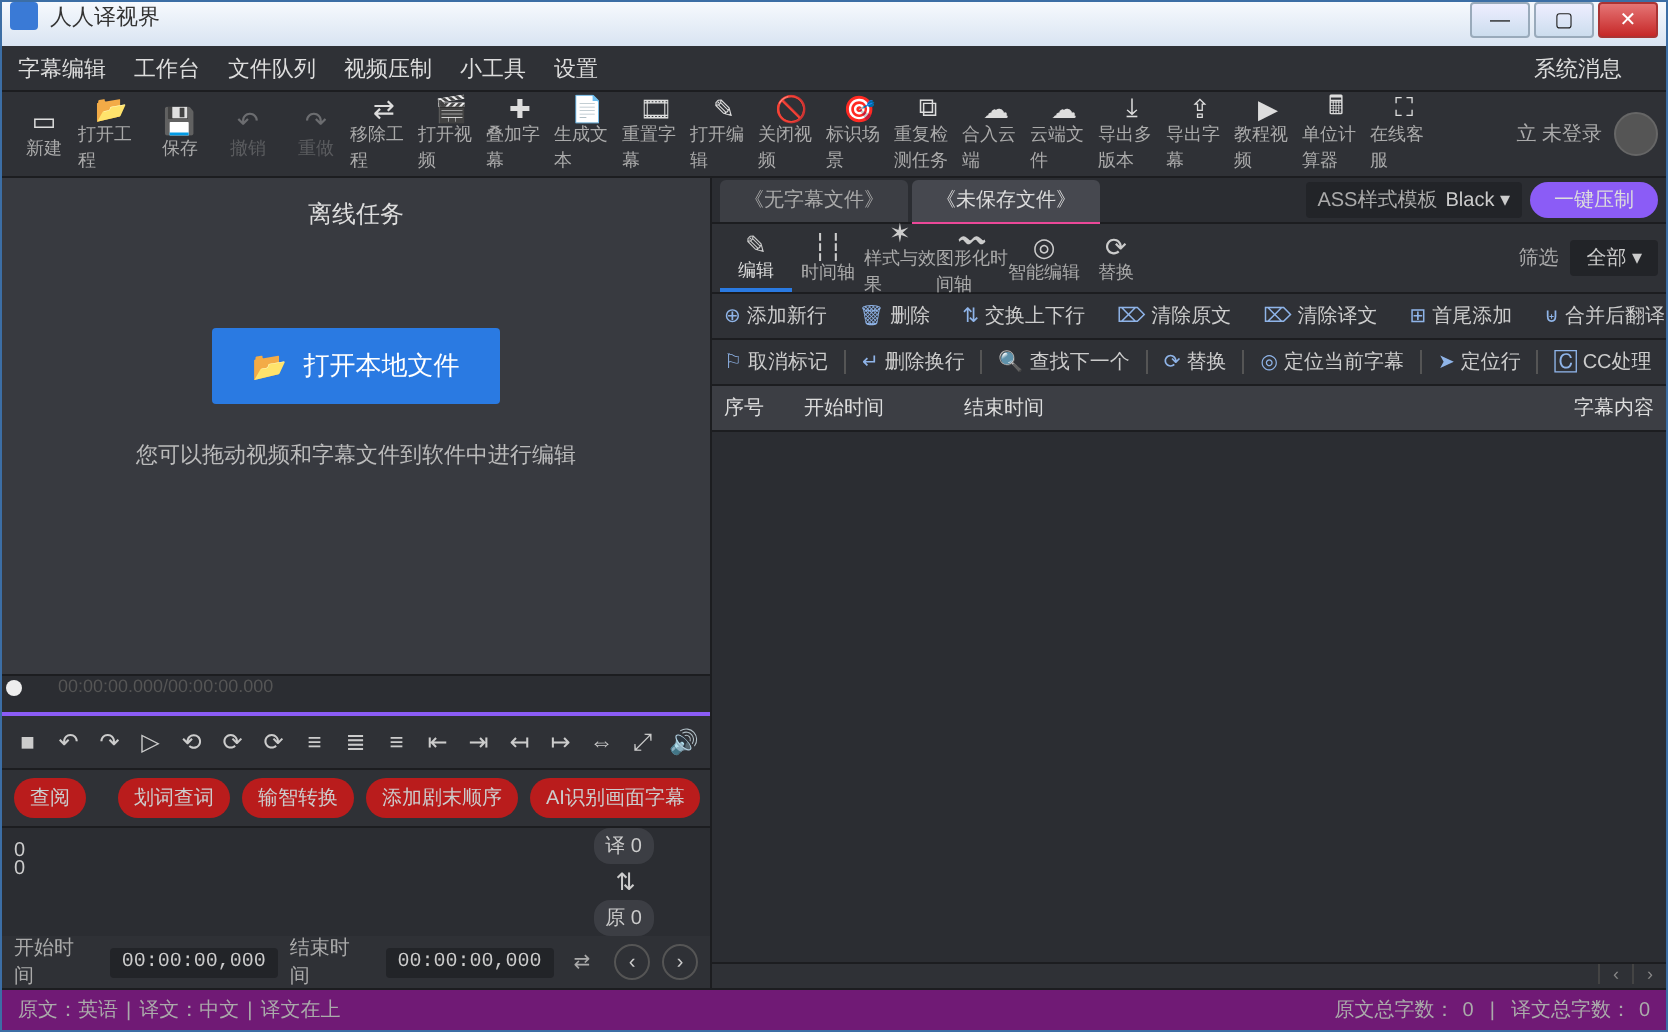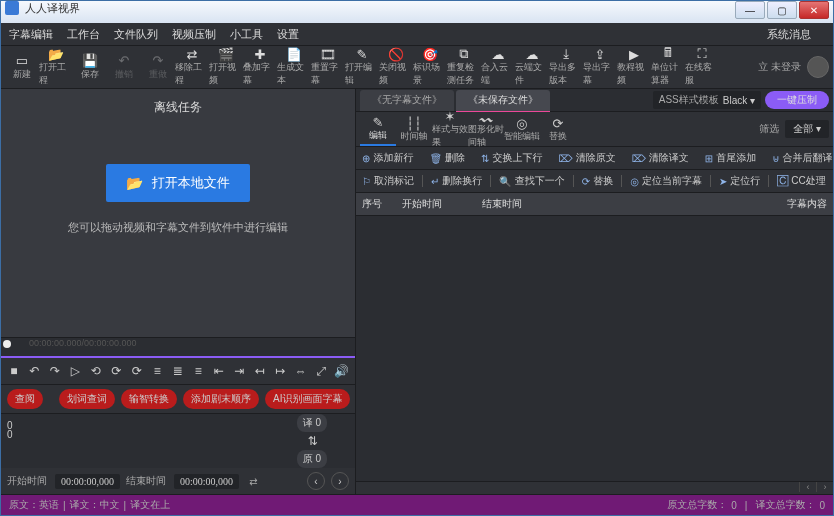--- a/index.html
+++ b/index.html
@@ -46,21 +46,21 @@
   .wave{flex:1;background:#2b2d32;position:relative}
   .wave .zero{position:absolute;left:6px;font-size:10px;color:#ccc}
   .wave .zero.t{top:6px}
   .wave .zero.b{bottom:28px}
   .wave .mid{position:absolute;right:28px;top:50%;transform:translateY(-50%);text-align:center;font-size:10px;color:#ccc}
   .wave .mid .badge{background:#3c3e44;padding:2px 6px;border-radius:8px;margin:2px 0;display:block}
   .wave .mid .ex{font-size:12px;letter-spacing:-2px;padding:2px 0}
   
   .btime{height:26px;display:flex;align-items:center;padding:0 6px;background:#2f3136;gap:6px;font-size:10px;color:#aaa}
   .btime .tlabel{margin-right:2px}
-  .btime .tval{background:#222428;padding:2px 6px;border-radius:2px;color:#ccc;font-family:Liberation Serif, serif}
+  .btime .tval{background:#222428;padding:2px 6px;border-radius:2px;color:#ccc;font-family:Liberation Mono, monospace}
   .btime .spacer{flex:1}
   .btime .cic{width:16px;height:16px;border:1px solid #555;border-radius:50%;display:flex;align-items:center;justify-content:center;font-size:10px;color:#ccc}
   
   .tabs{height:22px;display:flex;align-items:flex-end;background:#2b2d32;padding-left:4px;border-bottom:1px solid #1c1d20}
   .tab{padding:3px 12px 4px 12px;background:#3c3e44;font-size:10px;color:#aaa;margin-right:2px;border-top-left-radius:3px;border-top-right-radius:3px}
   .tab.active{background:#46484f;color:#ddd;border-bottom:1px solid #ec4899;margin-bottom:-1px}
   .tabs .spacer{flex:1}
   .tabs .combo{background:#222428;padding:2px 6px;font-size:10px;color:#ccc;display:flex;align-items:center;margin:16px 4px 2px 0;border-radius:2px}
   .tabs .combo .lbl{color:#aaa;margin-right:4px}
   .tabs .big{background:#8b5cf6;padding:2px 12px;border-radius:10px;font-size:10px;color:#ddd;margin-bottom:2px;margin-right:4px}

